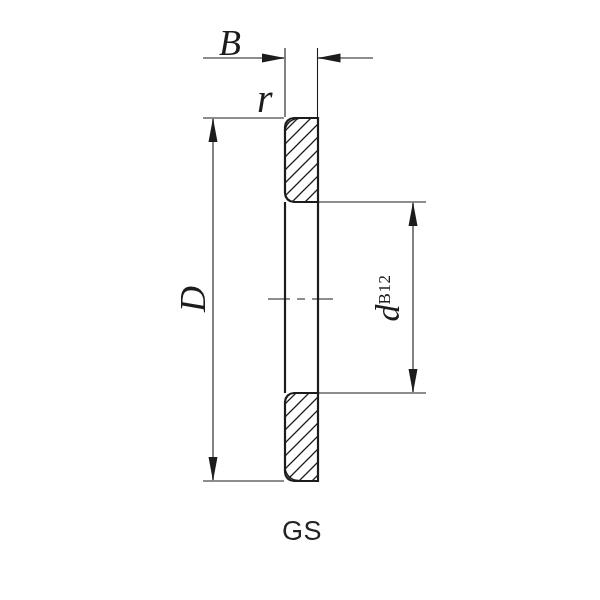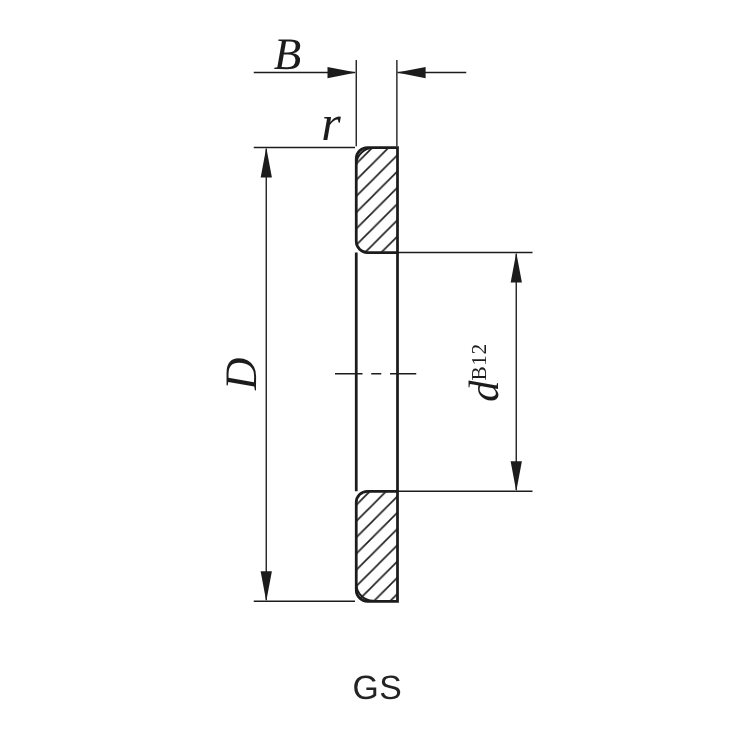--- a/index.html
+++ b/index.html
@@ -63,21 +63,20 @@
     top: 531px;
     transform: translate(-50%, -50%);
     font-family: "Liberation Sans", sans-serif;
     font-style: normal;
     font-size: 27px;
     color: #232323;
     letter-spacing: 0.5px;
     line-height: 1;
     white-space: nowrap;
     user-select: none;
-    margin-top: 20px;
   }
 </style>
 </head>
 <body>
 
 <div id="stage">
 
   <svg id="drawing-svg" width="600" height="600" viewBox="0 0 600 600">
     <defs>
       <pattern id="hatch" patternUnits="userSpaceOnUse" width="13" height="13">

